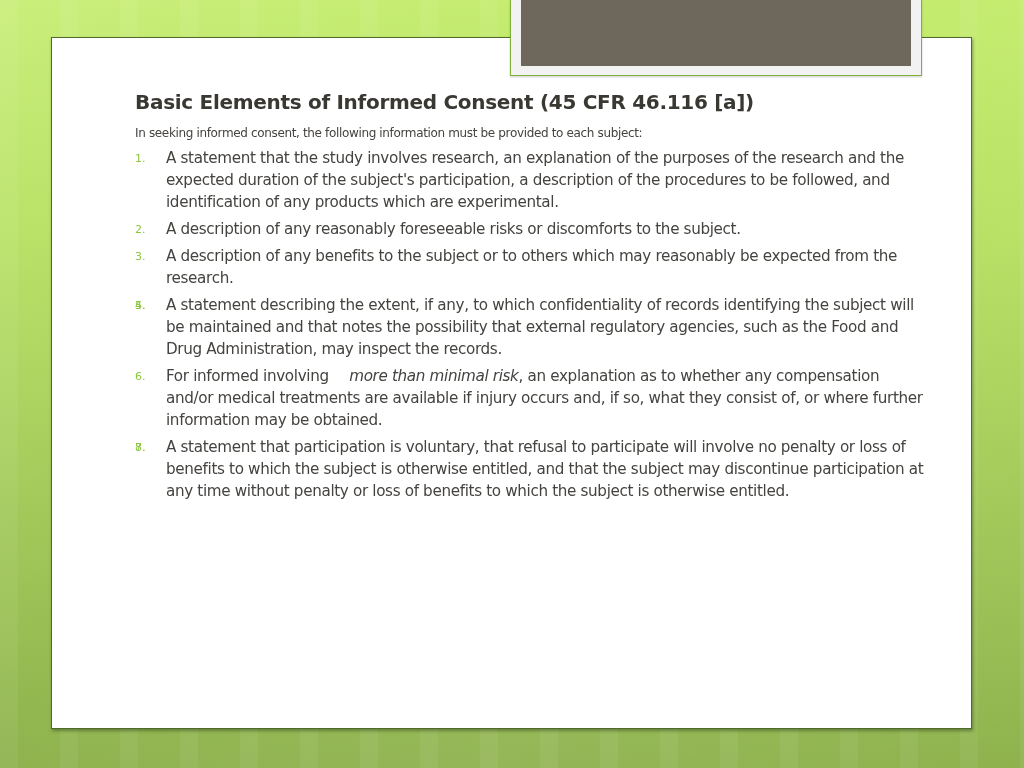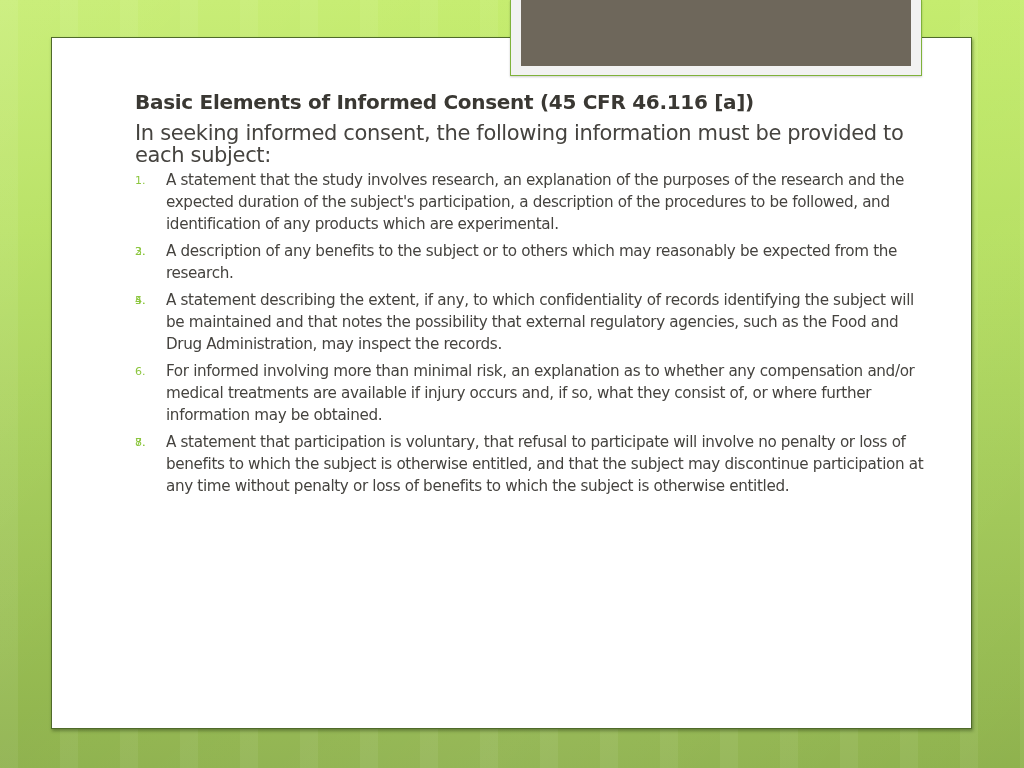--- a/index.html
+++ b/index.html
@@ -64,21 +64,21 @@
       font-family: "DejaVu Sans", sans-serif;
       font-weight: bold;
       font-size: 20px;
       letter-spacing: -0.3px;
       color: #3a3833;
       margin: 0 0 6px 0;
       line-height: 28px;
     }
     .intro {
       font-family: "DejaVu Sans", sans-serif;
-      font-size: 21px;
+      font-size: 12px;
       letter-spacing: -0.35px;
       line-height: 22px;
       margin: 0 0 3px 0;
       color: #45433f;
     }
     .items {
       list-style: none;
       margin: 0;
       padding: 0;
     }
@@ -94,20 +94,22 @@
     }
     .item-num {
       position: absolute;
       left: 0;
       top: 1px;
       font-size: 11px;
       color: #8cc63f;
       letter-spacing: 0;
     }
     .em {
+      font-style: italic;
+      margin-left: 16px;
     }
   </style>
 </head>
 <body>
 
 <div class="bg-stripes"></div>
 
 <div class="content-panel"></div>
 
 <div class="deco-block-frame">
@@ -117,20 +119,21 @@
 <div class="slide-text">
   <h1 class="slide-title">Basic Elements of Informed Consent (45 CFR 46.116 [a])</h1>
   <p class="intro">In seeking informed consent, the following information must be provided to each subject:</p>
   <ol class="items">
     <li class="item">
       <span class="item-num">1.</span>
       <span>A statement that the study involves research, an explanation of the purposes of the research and the expected duration of the subject's participation, a description of the procedures to be followed, and identification of any products which are experimental.</span>
     </li>
     <li class="item">
       <span class="item-num">2.</span>
+      <span>A description of any reasonably foreseeable risks or discomforts to the subject.</span>
     </li>
     <li class="item">
       <span class="item-num">3.</span>
       <span>A description of any benefits to the subject or to others which may reasonably be expected from the research.</span>
     </li>
     <li class="item">
       <span class="item-num">4.</span>
     </li>
     <li class="item">
       <span class="item-num">5.</span>

